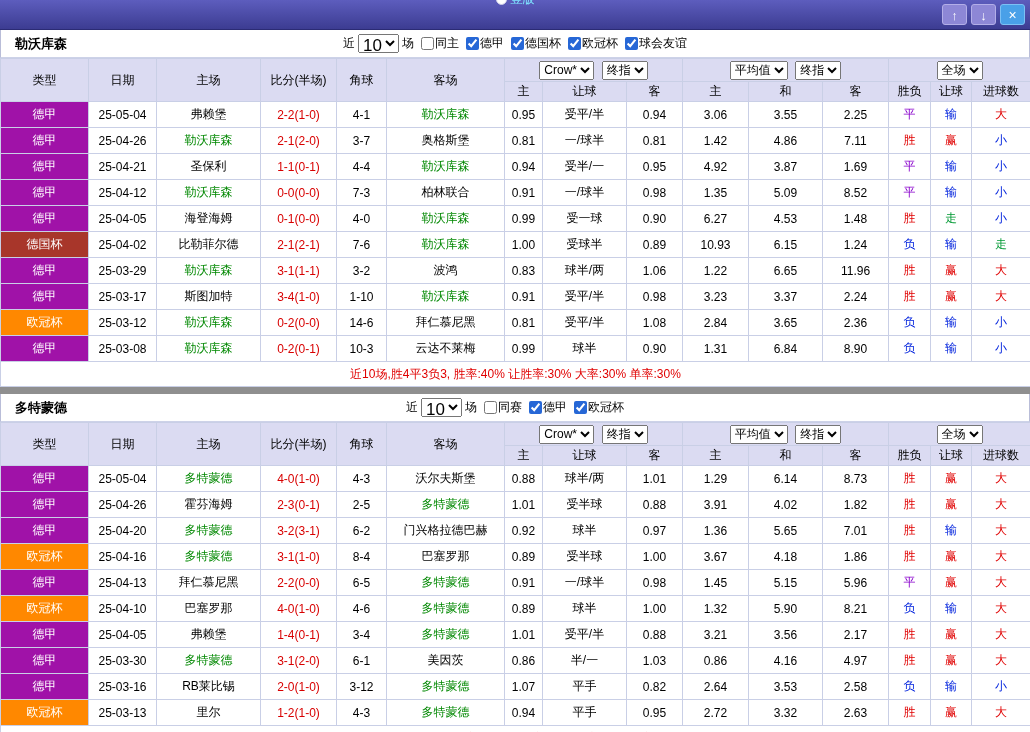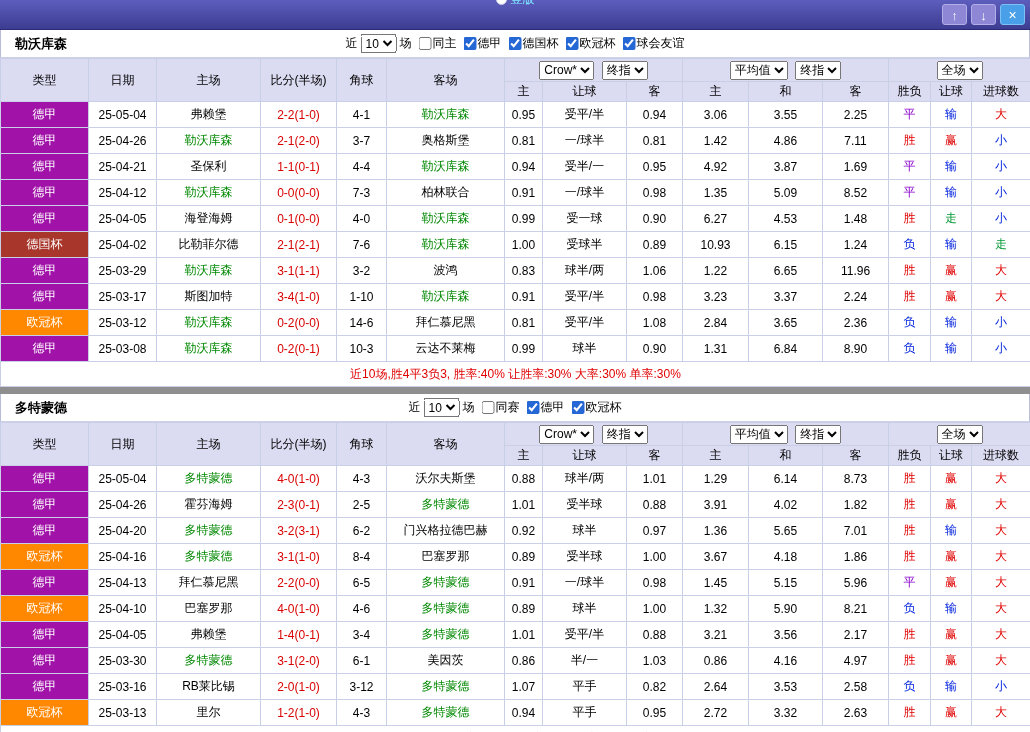--- a/index.html
+++ b/index.html
@@ -42,21 +42,21 @@
   .sec-head {
     height:28px; background:#fff;
     border-left:1px solid #b9bdd8; border-right:1px solid #b9bdd8; border-bottom:1px solid #cdd2e8;
     display:flex; align-items:center; position:relative;
   }
   .team-name { font-weight:bold; font-size:13px; margin-left:14px; }
   .filter {
     position:absolute; left:50%; transform:translateX(-50%);
     display:flex; align-items:center; white-space:nowrap;
   }
-  .filter select { margin:0 3px; height:19px; font-size:12px; }
+  .filter select { margin:0 3px; height:19px; font-size:17px; }
   .chk { display:inline-flex; align-items:center; margin-left:2px; cursor:pointer; }
   .chk input { width:13px; height:13px; margin:0 1px 0 5px; accent-color:#2667d6; }
   
   table { width:1030px; border-collapse:collapse; table-layout:fixed; background:#fff; }
   th,td {
     border:1px solid #c9cfe6; text-align:center; padding:0;
     overflow:hidden; white-space:nowrap;
   }
   thead th { background:#dbdbf2; font-weight:normal; }
   tr.hrow1 th { height:23px; }

